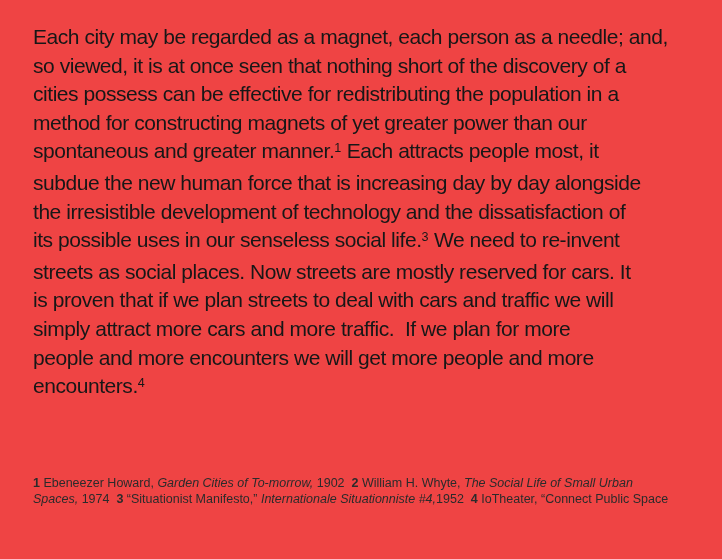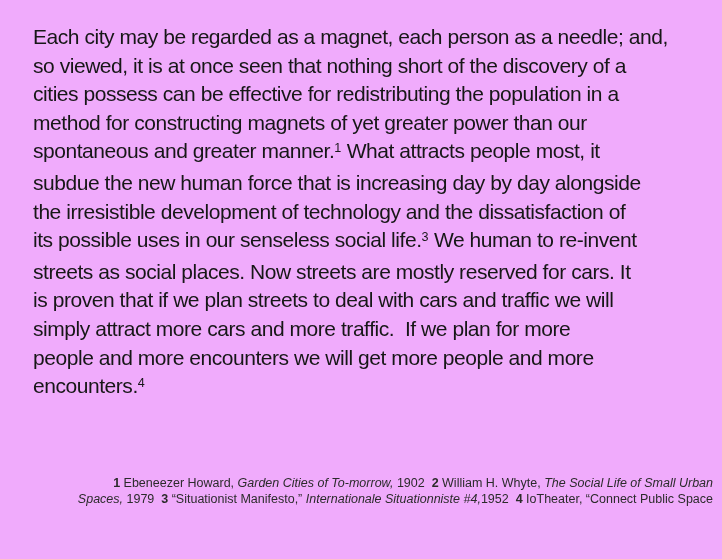--- a/index.html
+++ b/index.html
@@ -4,21 +4,21 @@
 <style>
   html, body {
     margin: 0;
     padding: 0;
     background: #ffffff;
   }
   .slide {
     position: relative;
     width: 722px;
     height: 559px;
-    background: #f0abfc;
+    background: #ef4444;
     overflow: hidden;
     font-family: "Liberation Sans", sans-serif;
   }
   .quote {
     position: absolute;
     left: 33px;
     top: 23px;
     width: 680px;
     font-size: 21px;
     line-height: 28.6px;
@@ -33,47 +33,46 @@
     left: 33px;
     top: 475px;
     width: 680px;
     font-size: 12.5px;
     line-height: 16px;
     letter-spacing: 0;
     color: #2b2b2b;
   }
   .footnotes .line {
     white-space: pre;
-    text-align: right;
   }
   .sup {
     font-size: 0.6em;
     position: relative;
     top: -0.52em;
     letter-spacing: 0;
   }
   .b { font-weight: bold; }
   .i { font-style: italic; }
 </style>
 </head>
 <body>
 
 <div class="slide">
   <div class="quote">
       <div class="line"><span>Each city may be regarded as a magnet, each person as a needle; and,</span></div>
       <div class="line"><span>so viewed, it is at once seen that nothing short of the discovery of a</span></div>
       <div class="line"><span>cities possess can be effective for redistributing the population in a</span></div>
       <div class="line"><span>method for constructing magnets of yet greater power than our</span></div>
-      <div class="line"><span>spontaneous and greater manner.</span><span class="sup">1</span><span> What attracts people most, it</span></div>
+      <div class="line"><span>spontaneous and greater manner.</span><span class="sup">1</span><span> Each attracts people most, it</span></div>
       <div class="line"><span>subdue the new human force that is increasing day by day alongside</span></div>
       <div class="line"><span>the irresistible development of technology and the dissatisfaction of</span></div>
-      <div class="line"><span>its possible uses in our senseless social life.</span><span class="sup">3</span><span> We human to re-invent</span></div>
+      <div class="line"><span>its possible uses in our senseless social life.</span><span class="sup">3</span><span> We need to re-invent</span></div>
       <div class="line"><span>streets as social places. Now streets are mostly reserved for cars. It</span></div>
       <div class="line"><span>is proven that if we plan streets to deal with cars and traffic we will</span></div>
       <div class="line"><span>simply attract more cars and more traffic.  If we plan for more</span></div>
       <div class="line"><span>people and more encounters we will get more people and more</span></div>
       <div class="line"><span>encounters.</span><span class="sup">4</span></div>
     </div>
   <div class="footnotes">
       <div class="line"><span class="b">1</span><span> Ebeneezer Howard, </span><span class="i">Garden Cities of To-morrow,</span><span> 1902  </span><span class="b">2</span><span> William H. Whyte, </span><span class="i">The Social Life of Small Urban</span></div>
-      <div class="line"><span class="i">Spaces,</span><span> 1979  </span><span class="b">3</span><span> “Situationist Manifesto,” </span><span class="i">Internationale Situationniste #4,</span><span>1952  </span><span class="b">4</span><span> IoTheater, “Connect Public Space</span></div>
+      <div class="line"><span class="i">Spaces,</span><span> 1974  </span><span class="b">3</span><span> “Situationist Manifesto,” </span><span class="i">Internationale Situationniste #4,</span><span>1952  </span><span class="b">4</span><span> IoTheater, “Connect Public Space</span></div>
     </div>
 </div>
 
 </body></html>

